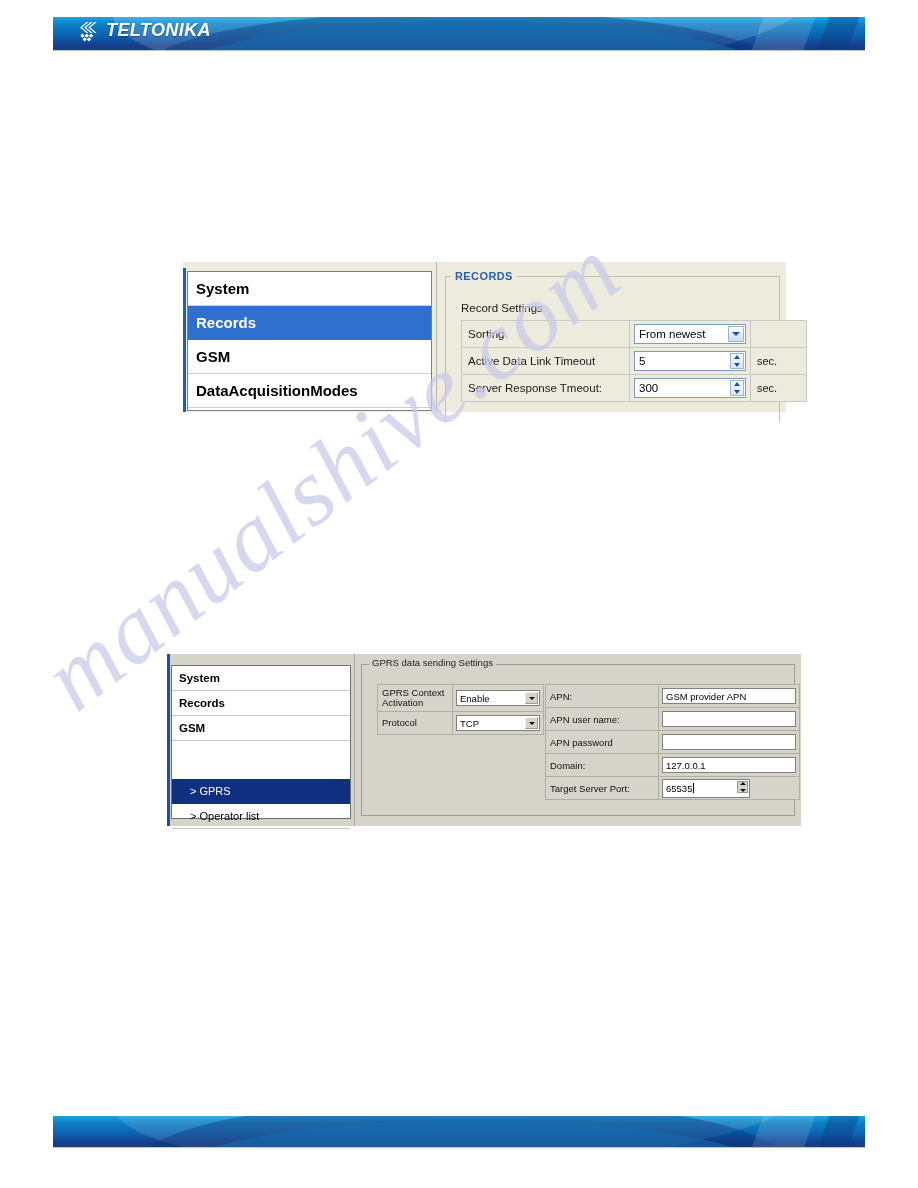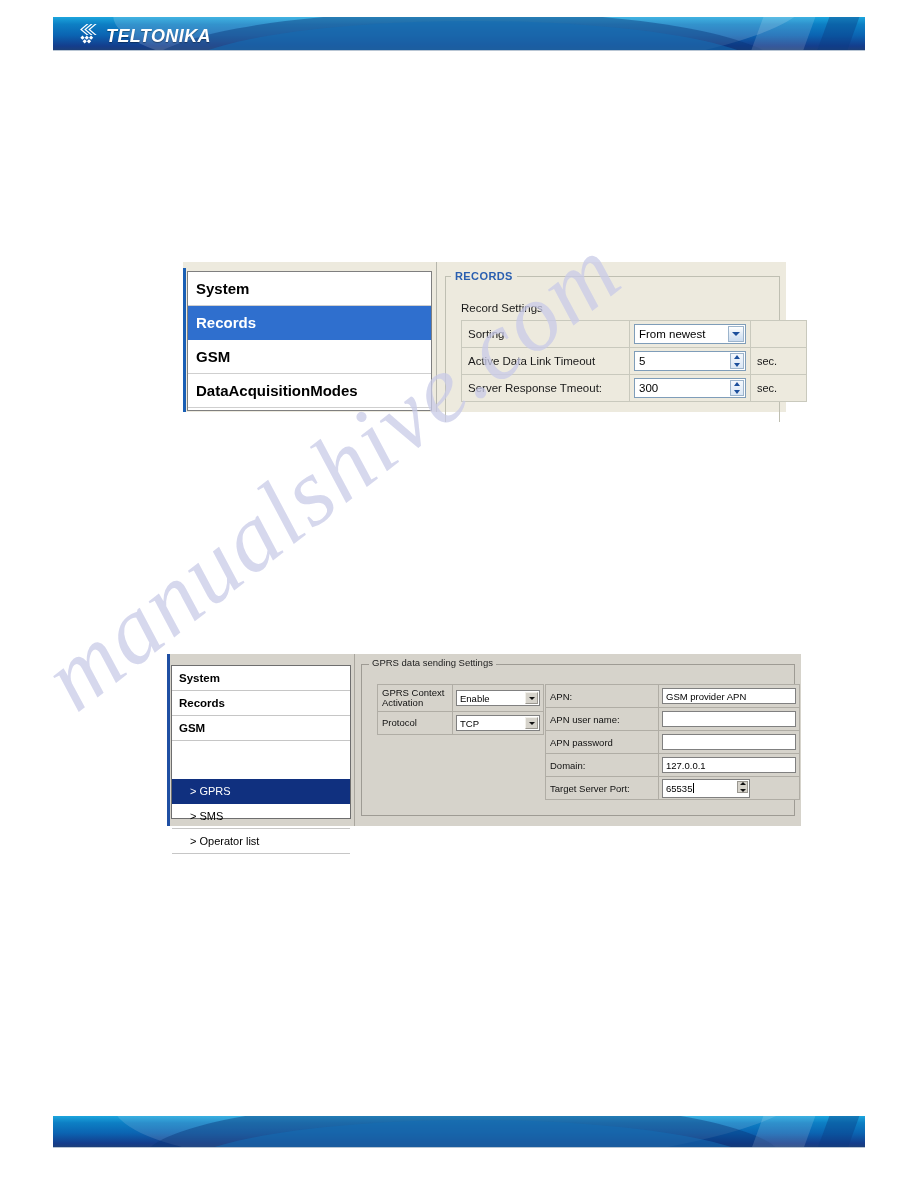--- a/index.html
+++ b/index.html
@@ -81,21 +81,21 @@
   }
   .banner-bottom .sw1 { top: -98px; background: rgba(255,255,255,0.13); }
   .banner-bottom .sw2 { top: -16px; }
 
   
   .logo {
     position: absolute;
     left: 79px;
     top: 21px;
     display: flex;
-    align-items: flex-end;
+    align-items: flex-start;
     height: 24px;
     z-index: 5;
   }
   .logo-mark {
     width: 26px;
     height: 22px;
     margin-right: 1px;
   }
   .logo-text {
     color: #ffffff;
@@ -584,21 +584,20 @@
 </div>
 
 <div class="shot" id="shot-gprs">
   <div class="left-rail"></div>
 
   <div class="navlist-small">
     <div class="nav-item">System</div>
     <div class="nav-item">Records</div>
     <div class="nav-item">GSM</div>
     <div class="nav-item child selected">&gt; GPRS</div>
-    <div class="nav-item child">&gt; SMS</div>
     <div class="nav-item child">&gt; Operator list</div>
     <div class="nav-item blank"></div>
   </div>
 
   <div class="gprs-pane">
     <div class="gprs-frame"></div>
     <div class="gprs-frame-title">GPRS  data sending Settings</div>
 
     <table class="gtable" id="gtable-left">
       <tbody>

